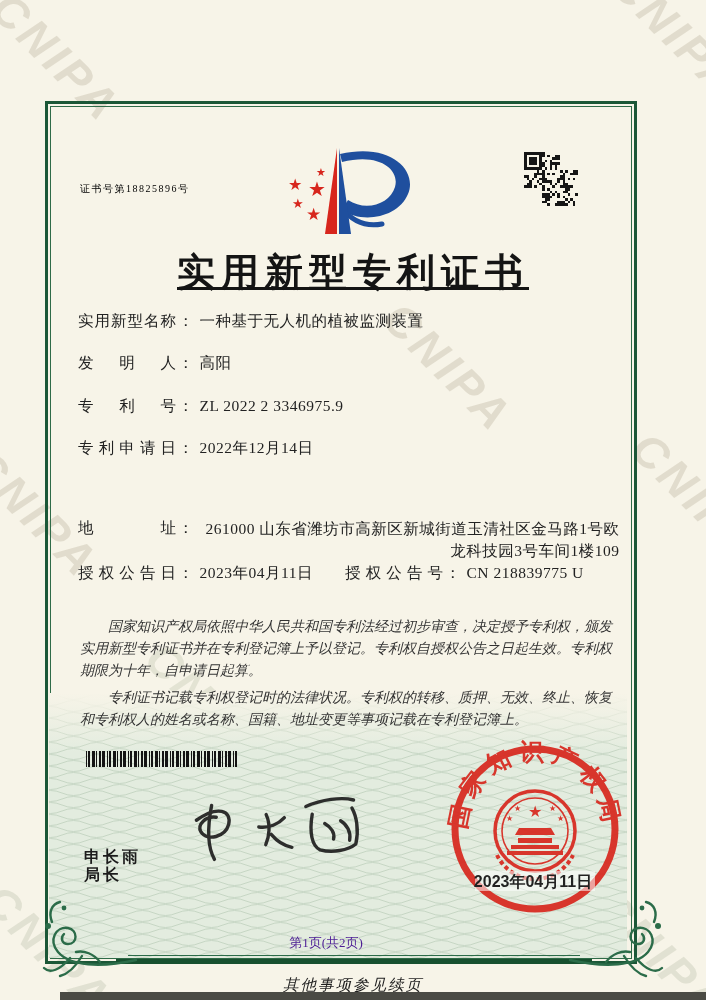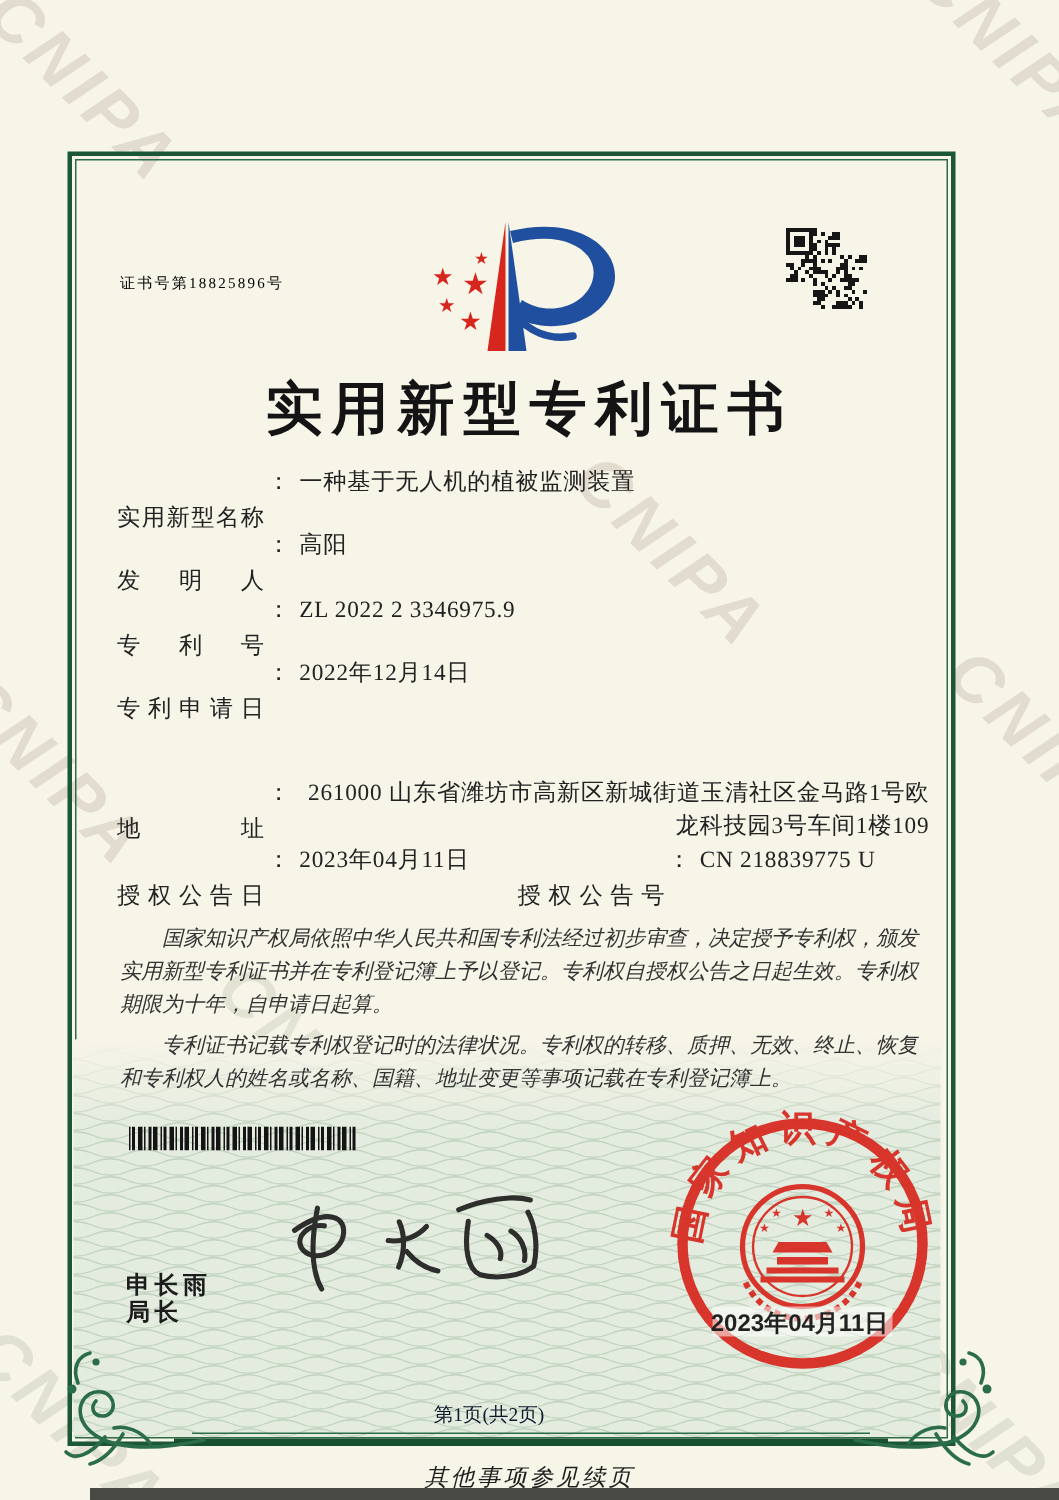--- a/index.html
+++ b/index.html
@@ -27,39 +27,39 @@
   
   .waves{position:absolute;left:49px;top:693px;width:578px;height:265px;z-index:2;}
   .wave-fade{position:absolute;left:49px;top:693px;width:578px;height:60px;z-index:3;
       background:linear-gradient(#f7f4e8,rgba(247,244,232,0));}
 
   .content{position:absolute;inset:0;z-index:4;}
   .abs{position:absolute;}
 
   .cert-no{left:80px;top:138px;font-size:10px;letter-spacing:1.5px;color:#000000;margin-top:44px;}
   .title{left:0;top:247px;width:706px;text-align:center;font-size:38px;font-weight:700;
-      letter-spacing:6px;color:#141414;}
+      letter-spacing:6px;color:#141414;text-decoration:underline;}
 
   .row{position:absolute;left:78px;font-size:15.5px;color:#222;white-space:nowrap;}
   .flabel{display:inline-block;width:98px;text-align:justify;text-align-last:justify;
-      vertical-align:top;margin-top:24px;}
+      vertical-align:top;}
   .colon{margin:0 6px 0 2px;}
   .fvalue{letter-spacing:0.5px;text-align:right;}
   .fvalue.wrap{display:inline-block;white-space:normal;width:420px;line-height:22px;
       vertical-align:top;}
   .grant2{position:absolute;left:267px;top:0;}
 
   .paras{left:80px;top:616px;width:542px;font-size:14px;line-height:22px;color:#333;
       font-style:italic;}
   .paras p{margin:0 0 5px 0;text-indent:2em;}
 
   .signer{left:84px;font-family:"Liberation Sans","DejaVu Sans",sans-serif;
       font-weight:700;font-size:16px;letter-spacing:3px;color:#1c1c1c;}
 
-  .page-footer{left:0;top:934px;width:652px;text-align:center;font-size:13px;color:#0f172a;}
+  .page-footer{left:0;top:934px;width:652px;text-align:center;font-size:13px;color:#4c1d95;}
   .note{left:0;top:975px;width:706px;text-align:center;font-size:15.5px;font-style:italic;
       letter-spacing:2px;color:#1e1e1e;z-index:6;}
 
   .band-thin{position:absolute;left:128px;top:955px;width:452px;height:1px;
       background:#2b6c49;z-index:5;}
   .band-thick{position:absolute;left:116px;top:959px;width:476px;height:5px;
       background:#17502f;z-index:5;}
   .flourish{position:absolute;z-index:6;}
   .bottom-strip{position:absolute;left:60px;top:992px;width:646px;height:8px;
       background:#4a4a44;z-index:7;}

